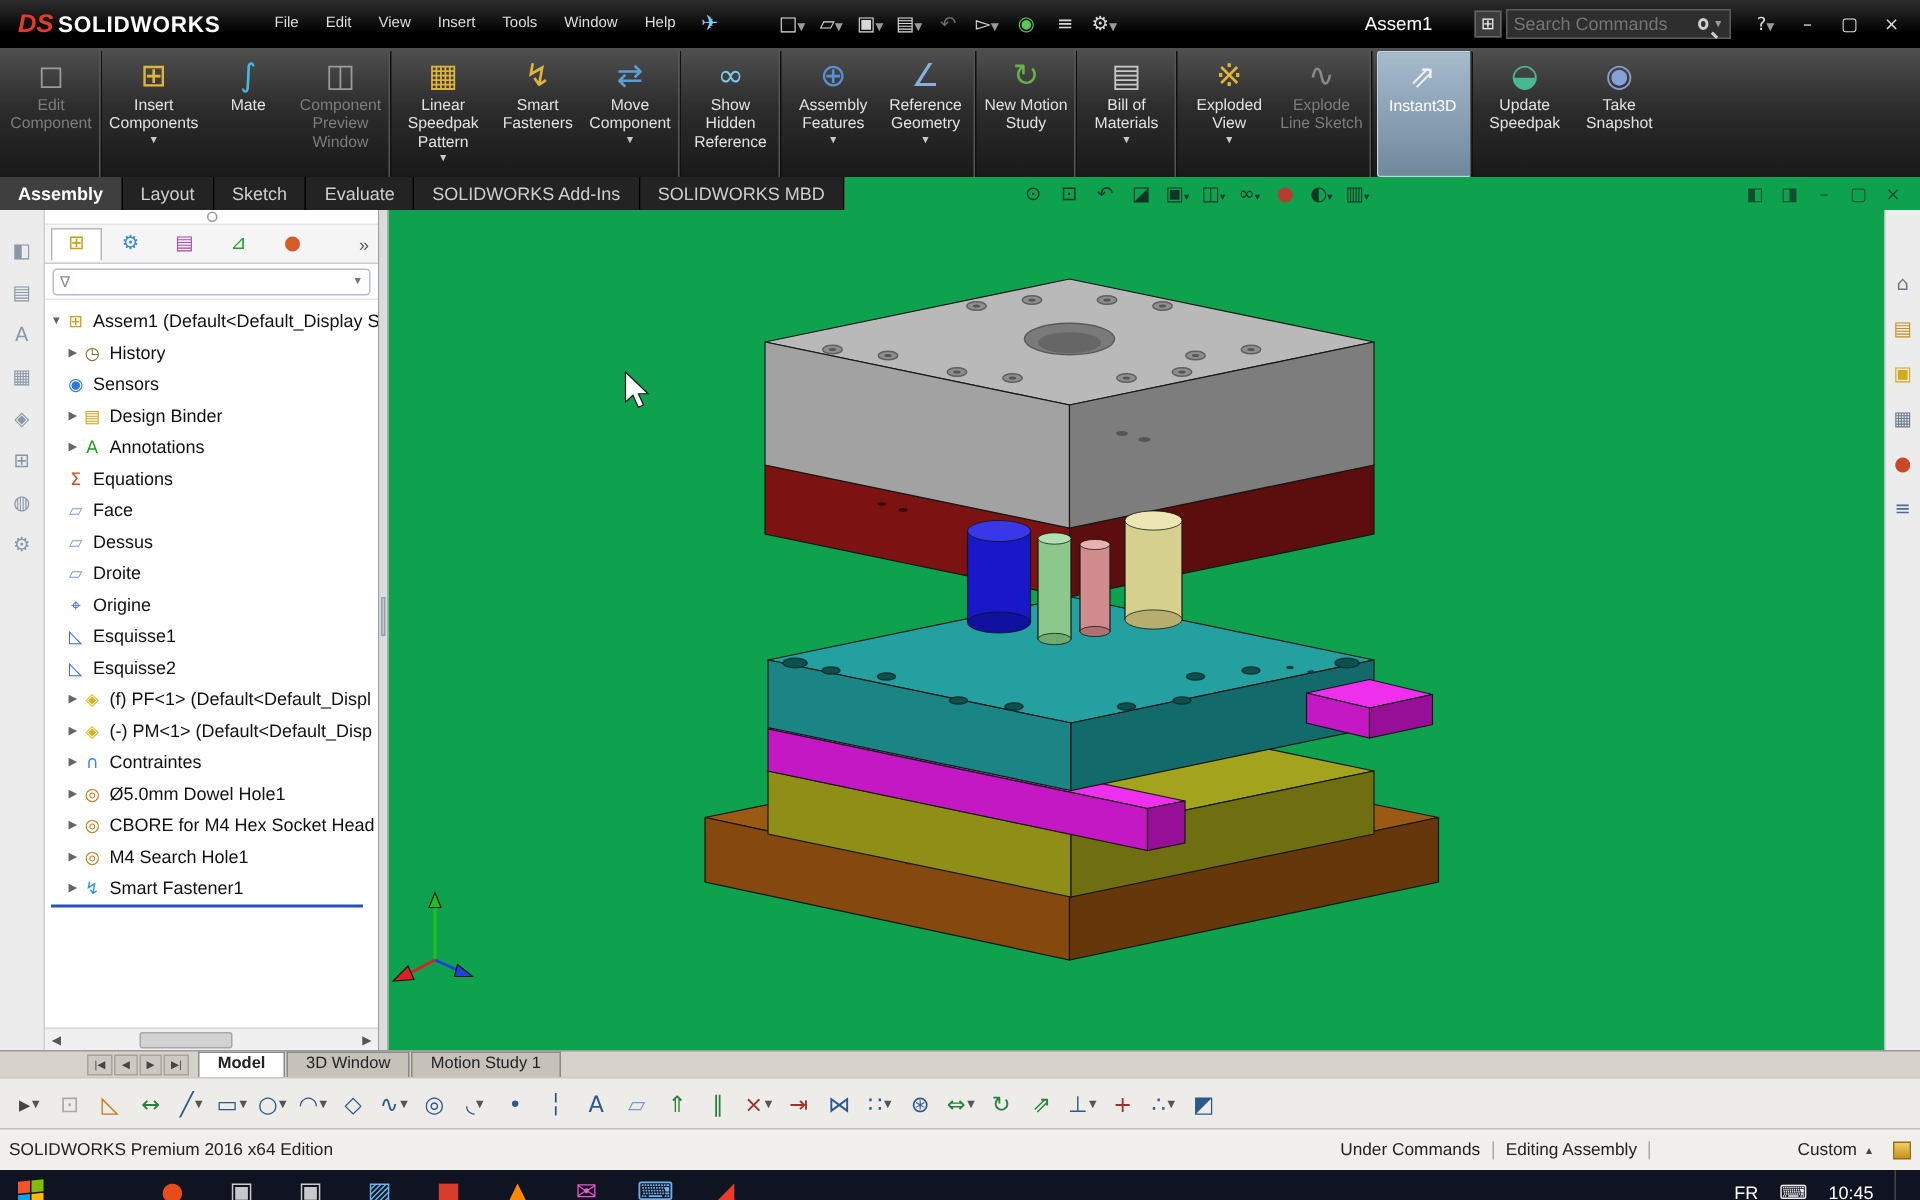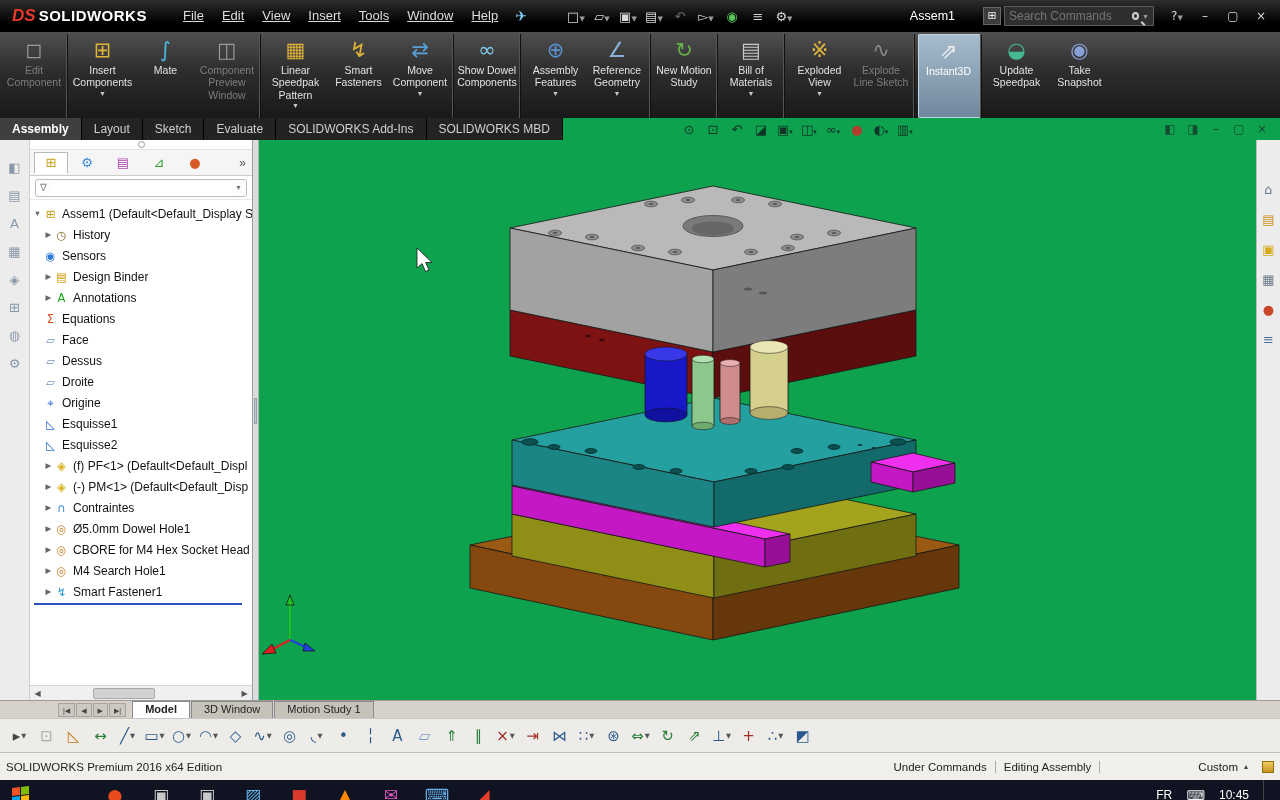--- a/index.html
+++ b/index.html
@@ -5,21 +5,21 @@
   * { margin:0; padding:0; box-sizing:border-box; }
   html,body { width:1280px; height:800px; overflow:hidden; font-family:"Liberation Sans", sans-serif; }
   .glyph, .ric, .ti, .bt span, .hicon, .qt, .dock-ic, .tp-ic, .fmt-ic { font-family:"DejaVu Sans", sans-serif; }
 
   
   .titlebar { height:32px; background:linear-gradient(#2e2e2e,#000 70%); display:flex; align-items:center; color:#e6e6e6; padding:0 6px; }
   .logo { display:flex; align-items:baseline; gap:3px; width:168px; padding-left:6px; }
   .logo-mark { color:#e8392a; font-weight:bold; font-style:italic; font-size:17px; }
   .brand { color:#fff; font-weight:bold; font-size:15px; letter-spacing:.5px; }
   .menus { display:flex; }
-  .menu-item { padding:0 9px; font-size:13px; color:#ddd; line-height:32px; cursor:default;text-decoration:underline; }
+  .menu-item { padding:0 9px; font-size:10px; color:#ddd; line-height:32px; cursor:default; }
   .rocket { color:#7ec8f0; font-size:14px; margin-left:8px; }
   .qtools { display:flex; margin-left:36px; align-items:center; }
   .qt { width:26px; text-align:center; color:#d8d8d8; font-size:13px; position:relative; }
   .qt .qdd { font-size:7px; color:#9a9a9a; margin-left:0px; }
   .qt.disabled { color:#6a6a6a; }
   .doc-title { margin-left:auto; font-size:12.5px; color:#fff; }
   .searchwrap { display:flex; align-items:center; margin-left:28px; }
   .scope-ic { width:18px; height:18px; background:#3c3c3c; border:1px solid #666; color:#eee; font-size:11px; text-align:center; line-height:16px; margin-right:3px; }
   .searchbox { width:150px; height:20px; background:#2e2e2e; border:1px solid #5c5c5c; display:flex; align-items:center; padding:0 4px; }
   .searchbox input { flex:1; background:transparent; border:none; outline:none; color:#aaa; font-size:12px; width:120px; }
@@ -242,21 +242,21 @@
     </div>
 
     <div class="rbtn sep">
       <span class="ric" style="color: rgb(88, 160, 216);">⇄</span>
       <span class="rlabel">Move Component</span>
       <span class="rdd">▼</span>
     </div>
 
     <div class="rbtn sep">
       <span class="ric" style="color: rgb(128, 200, 232);">∞</span>
-      <span class="rlabel">Show Dowel Components</span>
+      <span class="rlabel">Show Hidden Reference</span>
 
     </div>
 
     <div class="rbtn">
       <span class="ric" style="color: rgb(88, 144, 208);">⊕</span>
       <span class="rlabel">Assembly Features</span>
       <span class="rdd">▼</span>
     </div>
 
     <div class="rbtn sep">

